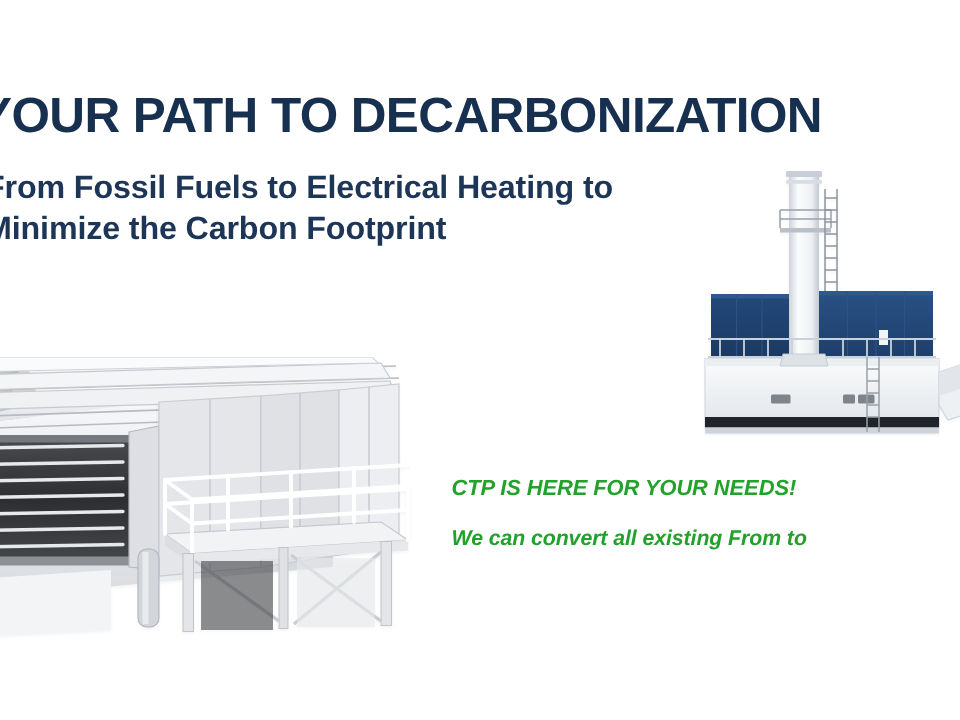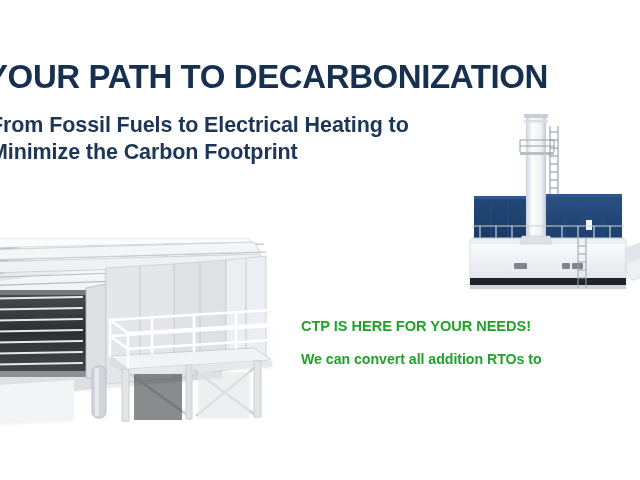--- a/index.html
+++ b/index.html
@@ -45,20 +45,21 @@
     color: #1d3557;
     z-index: 40;
   }
   .subhead .ln { display:block; white-space: nowrap; }
 
   .cta-block {
     position: absolute;
     left: 301px;
     top: 317px;
     z-index: 40;
+    font-style: italic;
   }
   .cta-head {
     font-size: 14.6px;
     line-height: 18px;
     font-weight: 700;
     color: #22a22a;
     letter-spacing: -0.05px;
     white-space: nowrap;
   }
   .cta-body {
@@ -357,17 +358,17 @@
   <div class="headline">YOUR PATH TO DECARBONIZATION</div>
 
   <div class="subhead">
     <span class="ln">From Fossil Fuels to Electrical Heating to</span>
     <span class="ln">Minimize the Carbon Footprint</span>
   </div>
 
   <div class="cta-block">
     <div class="cta-head">CTP IS HERE FOR YOUR NEEDS!</div>
     <div class="cta-body">
-      <span class="ln">We can convert all addition RTOs to</span>
+      <span class="ln">We can convert all existing From to</span>
     </div>
   </div>
 
 </div>
 
 </body></html>

